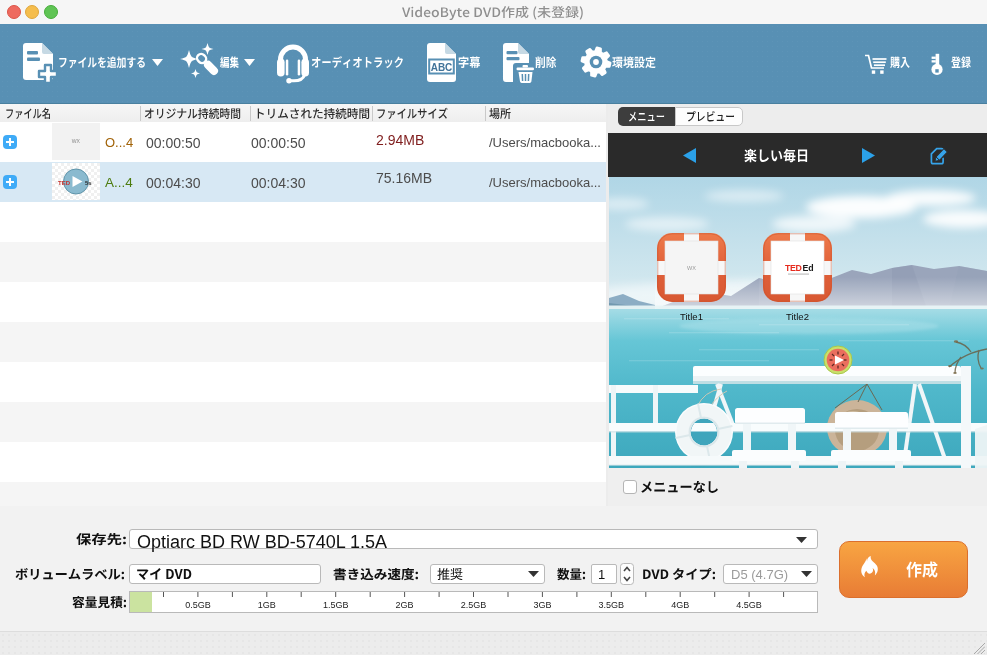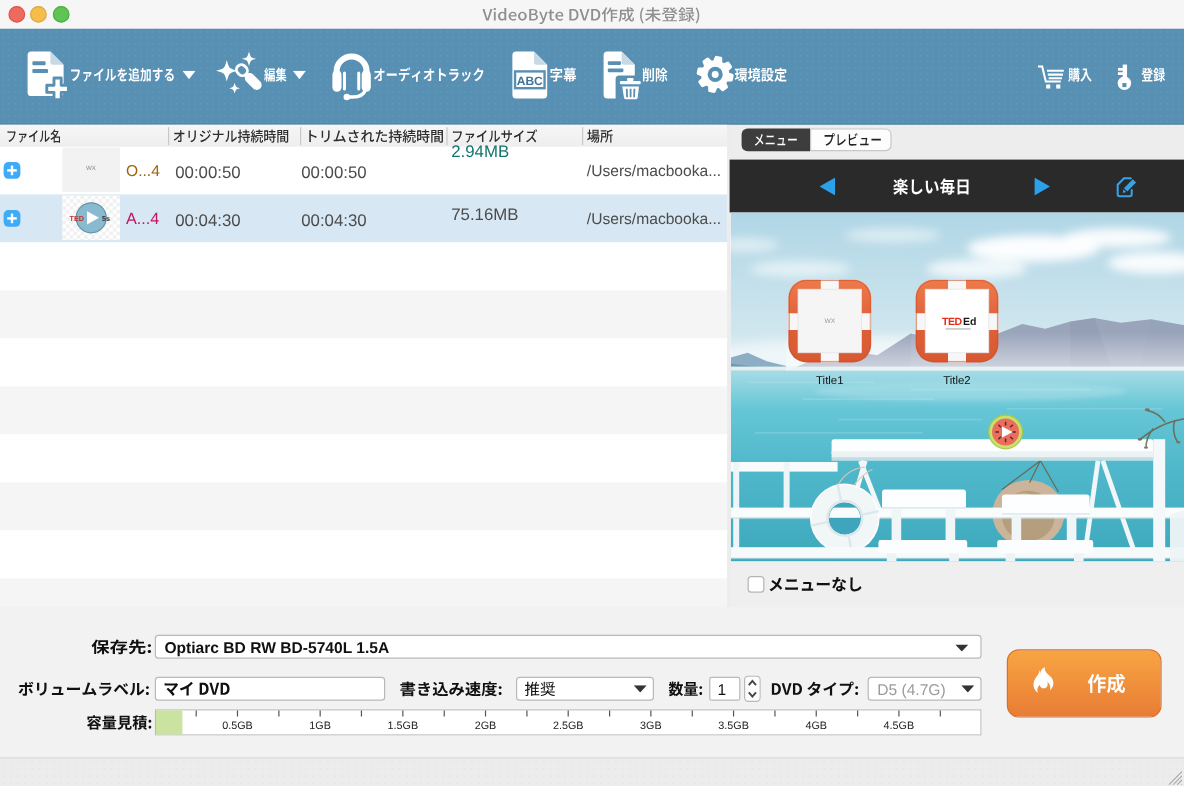--- a/index.html
+++ b/index.html
@@ -190,24 +190,24 @@
 <div class="abs" style="left:52px;top:163px;width:48px;height:37px;background:#fff;
 background-image:linear-gradient(45deg,#f0f0f0 25%,transparent 25%,transparent 75%,#f0f0f0 75%),linear-gradient(45deg,#f0f0f0 25%,transparent 25%,transparent 75%,#f0f0f0 75%);
 background-size:6px 6px;background-position:0 0,3px 3px"></div>
 <svg class="abs" style="left:52px;top:163px" width="48" height="37">
 <circle cx="24" cy="18.5" r="12.5" fill="#8abacf" stroke="#5f94aa" stroke-width="1"></circle>
 <text x="6" y="21.5" font-size="6" font-weight="bold" fill="#c4302b" font-family="Liberation Sans">TED</text>
 <text x="33" y="21.5" font-size="6" font-weight="bold" fill="#2a2a2a" font-family="Liberation Sans">5s</text>
 <path d="M20.5 13 L30.5 18.5 L20.5 24 Z" fill="#fff"></path>
 </svg>
 <div class="abs" style="left:105px;top:135px;font-size:13px;color:#a16207">O...4</div>
-<div class="abs" style="left:105px;top:175px;font-size:13.5px;color:#be185d">A...4</div>
+<div class="abs" style="left:105px;top:175px;font-size:13.5px;color:#4d7c0f">A...4</div>
 <div class="abs" style="left:146px;top:134.5px;font-size:14px;color:#4c4c4c">00:00:50</div>
 <div class="abs" style="left:251px;top:134.5px;font-size:14px;color:#4c4c4c">00:00:50</div>
-<div class="abs" style="left:376px;top:118px;font-size:14px;color:#0f766e">2.94MB</div>
+<div class="abs" style="left:376px;top:132px;font-size:14px;color:#7f1d1d">2.94MB</div>
 <div class="abs" style="left:489px;top:135.0px;width:115px;overflow:hidden;font-size:13px;color:#4c4c4c;white-space:nowrap">/Users/macbooka...</div>
 <div class="abs" style="left:146px;top:174.5px;font-size:14px;color:#4c4c4c">00:04:30</div>
 <div class="abs" style="left:251px;top:174.5px;font-size:14px;color:#4c4c4c">00:04:30</div>
 <div class="abs" style="left:376px;top:170px;font-size:14px;color:#4c4c4c">75.16MB</div>
 <div class="abs" style="left:489px;top:175.0px;width:115px;overflow:hidden;font-size:13px;color:#4c4c4c;white-space:nowrap">/Users/macbooka...</div>
 <div class="abs" style="left:606px;top:104px;width:3px;height:402px;background:#ececec"></div>
 <div class="abs" style="left:608px;top:104px;width:379px;height:29px;background:#ededed"></div>
 <div class="abs" style="left:618px;top:107px;width:57px;height:19px;background:#3d3d3d;border-radius:5px 0 0 5px"></div>
 <div class="abs" style="left:675px;top:107px;width:68px;height:19px;background:#fdfdfd;border:1px solid #c8c8c8;box-sizing:border-box;border-radius:0 5px 5px 0"></div>
 <svg style="position:absolute;left:628px;top:108.9px" width="39" height="17" viewBox="0 0 39 17">
@@ -435,21 +435,21 @@
       <path d="M4 5.4 2.8 6.8C4.2 7.6 5.5 8.6 6.4 9.3C5.1 10.9 3.5 12.2 1.3 13.3L2.8 14.7C5.1 13.4 6.7 11.9 7.9 10.5C8.9 11.4 9.9 12.4 10.9 13.5L12.2 11.9C11.3 11 10.2 9.9 9 9C9.8 7.7 10.4 6.4 10.8 5.3C10.9 5 11.2 4.4 11.4 4.1L9.4 3.4C9.3 3.7 9.2 4.3 9 4.6C8.7 5.7 8.2 6.8 7.5 7.8C6.5 7 5 6.1 4 5.4Z M15.8 4.8V6.8C16.3 6.8 16.9 6.7 17.4 6.7C18.1 6.7 22.2 6.7 23 6.7C23.4 6.7 24.1 6.8 24.5 6.8V4.8C24.1 4.9 23.5 4.9 23 4.9C22.2 4.9 18.5 4.9 17.4 4.9C16.9 4.9 16.3 4.9 15.8 4.8ZM14.7 11.4V13.5C15.2 13.5 15.8 13.4 16.3 13.4C17.2 13.4 23.3 13.4 24.1 13.4C24.5 13.4 25.1 13.4 25.6 13.5V11.4C25.1 11.5 24.6 11.5 24.1 11.5C23.3 11.5 17.2 11.5 16.3 11.5C15.8 11.5 15.2 11.5 14.7 11.4Z M28.9 12.5V14.2C29.4 14.2 29.8 14.2 30.2 14.2C30.9 14.2 36.7 14.2 37.3 14.2C37.7 14.2 38.4 14.2 38.6 14.2V12.5C38.3 12.5 37.7 12.5 37.3 12.5H36.5C36.7 11.2 37 8.9 37.1 8.1C37.1 8 37.2 7.7 37.2 7.6L35.9 6.9C35.8 7 35.2 7.1 34.9 7.1C34.3 7.1 32.2 7.1 31.5 7.1C31.1 7.1 30.5 7 30.1 7V8.8C30.5 8.7 31.1 8.7 31.5 8.7C31.9 8.7 34.5 8.7 35.1 8.7C35.1 9.5 34.8 11.4 34.6 12.5H30.2C29.8 12.5 29.3 12.5 28.9 12.5Z M41.7 7.7V9.9C42.2 9.8 43.1 9.8 43.9 9.8C45.5 9.8 50 9.8 51.2 9.8C51.7 9.8 52.4 9.9 52.7 9.9V7.7C52.4 7.8 51.8 7.8 51.2 7.8C50 7.8 45.5 7.8 43.9 7.8C43.2 7.8 42.2 7.8 41.7 7.7Z M65.9 8 66.8 6.6C66.1 6.1 64.4 5.2 63.5 4.8L62.6 6.1C63.5 6.5 65.1 7.4 65.9 8ZM62 11.8V12.1C62 12.8 61.8 13.3 60.8 13.3C60.1 13.3 59.7 13 59.7 12.5C59.7 12 60.2 11.7 61 11.7C61.3 11.7 61.7 11.7 62 11.8ZM63.5 7.3H61.8L62 10.4C61.7 10.3 61.4 10.3 61.1 10.3C59.2 10.3 58.1 11.3 58.1 12.6C58.1 14.1 59.4 14.9 61.1 14.9C63 14.9 63.7 13.9 63.7 12.6V12.5C64.4 12.9 65 13.5 65.5 13.9L66.4 12.5C65.7 11.9 64.8 11.2 63.6 10.8L63.5 9.1C63.5 8.5 63.5 7.9 63.5 7.3ZM60.4 3.1 58.5 2.9C58.5 3.6 58.3 4.5 58.1 5.2C57.7 5.2 57.3 5.3 56.9 5.3C56.4 5.3 55.7 5.2 55.1 5.2L55.2 6.7C55.8 6.8 56.4 6.8 56.9 6.8L57.6 6.8C57 8.2 55.9 10.2 54.9 11.5L56.5 12.4C57.6 10.8 58.8 8.5 59.4 6.6C60.3 6.5 61.1 6.3 61.8 6.1L61.7 4.6C61.2 4.7 60.5 4.9 59.9 5Z M72.5 3.3 70.3 3.3C70.5 3.8 70.5 4.5 70.5 5.1C70.5 6.3 70.4 9.8 70.4 11.6C70.4 13.9 71.8 14.9 74 14.9C77.1 14.9 79 13.1 79.9 11.8L78.7 10.3C77.7 11.8 76.3 13.1 74 13.1C73 13.1 72.2 12.6 72.2 11.2C72.2 9.6 72.3 6.5 72.3 5.1C72.4 4.6 72.4 3.9 72.5 3.3Z" fill="#111111"></path>
     </g>
   </svg>
 <div class="abs" style="left:0;top:506px;width:987px;height:149px;background:#f2f2f2"></div>
 <svg style="position:absolute;left:76px;top:531.3px" width="53" height="18" viewBox="0 0 53 18">
     <g transform="scale(1.1799 1)">
       <path d="M6.5 3.9H10.3V5.6H6.5ZM5 2.5V7H7.6V8.2H4.1V9.6H6.8C6 10.8 4.9 11.8 3.7 12.4C4 12.7 4.5 13.3 4.8 13.7C5.8 13 6.8 12 7.6 10.9V14.2H9.1V10.8C9.9 12 10.8 13 11.8 13.7C12 13.3 12.5 12.7 12.9 12.5C11.8 11.8 10.7 10.7 9.9 9.6H12.5V8.2H9.1V7H11.9V2.5ZM3.3 2C2.6 3.8 1.4 5.7 0.2 6.9C0.5 7.2 0.9 8.1 1.1 8.5C1.4 8.1 1.7 7.7 2.1 7.3V14.1H3.5V5C4 4.2 4.4 3.3 4.8 2.5Z M20.9 8.3V9.4H17.5V10.9H20.9V12.5C20.9 12.6 20.8 12.7 20.6 12.7C20.4 12.7 19.6 12.7 18.9 12.7C19.1 13.1 19.3 13.7 19.4 14.2C20.4 14.2 21.2 14.2 21.7 13.9C22.3 13.7 22.4 13.3 22.4 12.5V10.9H25.5V9.4H22.4V9.1C23.3 8.4 24.2 7.6 24.8 6.8L23.8 6.1L23.5 6.1H18.5V7.6H22.2C21.9 7.8 21.6 8.1 21.3 8.3ZM17.8 2C17.6 2.5 17.5 3.1 17.2 3.7H13.7V5.1H16.6C15.8 6.7 14.7 8.1 13.3 9.1C13.5 9.5 13.9 10.2 14 10.6C14.5 10.3 14.8 10 15.2 9.7V14.1H16.8V7.9C17.4 7.1 17.9 6.1 18.4 5.1H25.3V3.7H19C19.2 3.2 19.3 2.8 19.4 2.3Z M31.7 2V3.7H30C30.2 3.3 30.3 2.9 30.4 2.5L28.8 2.1C28.6 3.5 27.9 5.2 27.1 6.3C27.5 6.4 28.1 6.8 28.5 7C28.8 6.5 29.2 5.9 29.5 5.2H31.7V7.3H26.7V8.8H29.8C29.6 10.6 29.1 12 26.5 12.9C26.9 13.2 27.3 13.8 27.5 14.2C30.5 13.1 31.2 11.2 31.4 8.8H33.3V12C33.3 13.5 33.7 14 35.2 14C35.4 14 36.4 14 36.7 14C37.9 14 38.3 13.4 38.4 11.3C38 11.2 37.3 11 37 10.7C37 12.3 36.9 12.5 36.5 12.5C36.3 12.5 35.6 12.5 35.4 12.5C35 12.5 34.9 12.4 34.9 12V8.8H38.3V7.3H33.3V5.2H37.3V3.7H33.3V2Z M41.1 8.2C41.8 8.2 42.3 7.7 42.3 7C42.3 6.3 41.8 5.8 41.1 5.8C40.4 5.8 39.9 6.3 39.9 7C39.9 7.7 40.4 8.2 41.1 8.2ZM41.1 13.2C41.8 13.2 42.3 12.6 42.3 11.9C42.3 11.2 41.8 10.7 41.1 10.7C40.4 10.7 39.9 11.2 39.9 11.9C39.9 12.6 40.4 13.2 41.1 13.2Z" fill="#111111"></path>
     </g>
   </svg>
 <div class="abs" style="left:129px;top:529px;width:689px;height:20px;background:#fff;border:1px solid #b9b9b9;box-sizing:border-box;border-radius:3px"></div>
-<div class="abs" style="left:137px;top:532px;font-size:13px;font-weight:bold;color:#111">Optiarc BD RW BD-5740L 1.5A</div>
+<div class="abs" style="left:137px;top:532px;font-size:18px;font-weight:normal;color:#111">Optiarc BD RW BD-5740L 1.5A</div>
 <svg class="abs" style="left:795.5px;top:536.5px" width="11" height="6">
     <path d="M0 0 L11 0 L5.5 6 Z" fill="#333"></path>
   </svg>
 <svg style="position:absolute;left:15px;top:565.8px" width="112" height="18" viewBox="0 0 112 18">
     <g transform="scale(1.0164 1)">
       <path d="M9.9 2.5 8.9 2.9C9.3 3.4 9.6 4.1 9.9 4.6L10.9 4.2C10.7 3.7 10.3 3 9.9 2.5ZM11.6 2.1 10.6 2.5C11 3 11.3 3.7 11.6 4.3L12.6 3.8C12.4 3.3 12 2.6 11.6 2.1ZM4.4 8.3 3 7.6C2.4 8.7 1.4 10.2 0.5 11L1.9 12C2.6 11.2 3.8 9.5 4.4 8.3ZM10 7.6 8.6 8.4C9.2 9.2 10.2 10.7 10.7 11.9L12.2 11C11.7 10.1 10.7 8.4 10 7.6ZM1.1 4.8V6.5C1.5 6.5 2 6.5 2.4 6.5H5.7C5.7 7.1 5.7 11.2 5.7 11.7C5.7 12.1 5.5 12.2 5.2 12.2C4.9 12.2 4.3 12.1 3.7 12L3.9 13.6C4.6 13.7 5.3 13.8 6 13.8C6.9 13.8 7.4 13.3 7.4 12.5C7.4 11.4 7.4 7.6 7.4 6.5H10.4C10.8 6.5 11.3 6.5 11.7 6.5V4.8C11.3 4.9 10.8 4.9 10.4 4.9H7.4V3.9C7.4 3.5 7.5 2.9 7.5 2.7H5.6C5.6 3 5.7 3.5 5.7 3.9V4.9H2.4C2 4.9 1.5 4.9 1.1 4.8Z M23.4 2.9H21.5C21.5 3.3 21.6 3.7 21.6 4.2C21.6 4.8 21.6 6 21.6 6.7C21.6 8.7 21.4 9.7 20.5 10.7C19.7 11.5 18.7 12 17.4 12.3L18.7 13.7C19.7 13.4 21 12.8 21.9 11.9C22.8 10.8 23.4 9.6 23.4 6.8C23.4 6.1 23.4 4.9 23.4 4.2C23.4 3.7 23.4 3.3 23.4 2.9ZM17.4 3H15.5C15.6 3.3 15.6 3.8 15.6 4C15.6 4.6 15.6 7.7 15.6 8.4C15.6 8.8 15.5 9.3 15.5 9.5H17.4C17.4 9.2 17.4 8.7 17.4 8.4C17.4 7.7 17.4 4.6 17.4 4C17.4 3.6 17.4 3.3 17.4 3Z M27.8 11.5V13.2C28.3 13.2 28.7 13.2 29.1 13.2C29.8 13.2 35.3 13.2 36 13.2C36.3 13.2 36.9 13.2 37.2 13.2V11.5C36.9 11.6 36.3 11.6 35.9 11.6H35.1C35.3 10.3 35.6 8.1 35.7 7.3C35.8 7.2 35.8 7 35.9 6.8L34.6 6.2C34.5 6.3 33.9 6.3 33.6 6.3C33 6.3 31 6.3 30.3 6.3C30 6.3 29.4 6.3 29 6.3V8C29.4 7.9 29.9 7.9 30.3 7.9C30.7 7.9 33.2 7.9 33.8 7.9C33.8 8.6 33.5 10.5 33.3 11.6H29.1C28.7 11.6 28.2 11.6 27.8 11.5Z M40.2 7V9C40.7 9 41.5 9 42.3 9C43.8 9 48.1 9 49.3 9C49.8 9 50.5 9 50.8 9V7C50.5 7 49.9 7.1 49.3 7.1C48.1 7.1 43.8 7.1 42.3 7.1C41.6 7.1 40.7 7 40.2 7Z M54.2 11.1C53.8 11.1 53.2 11.1 52.8 11.1L53.1 13C53.5 13 54 12.9 54.3 12.9C56 12.7 59.9 12.3 62 12.1C62.3 12.6 62.5 13.1 62.6 13.6L64.4 12.8C63.8 11.3 62.5 8.8 61.5 7.4L59.9 8.1C60.3 8.6 60.8 9.5 61.3 10.4C60 10.6 58.1 10.8 56.5 11C57.2 9.2 58.2 5.9 58.7 4.6C58.9 4.1 59 3.6 59.2 3.2L57.1 2.8C57.1 3.2 57 3.6 56.8 4.3C56.5 5.6 55.3 9.2 54.6 11.1Z M67.9 3V4.7C68.3 4.7 68.8 4.7 69.3 4.7C70 4.7 73.5 4.7 74.2 4.7C74.7 4.7 75.3 4.7 75.7 4.7V3C75.3 3.1 74.7 3.1 74.3 3.1C73.5 3.1 70.1 3.1 69.3 3.1C68.8 3.1 68.3 3.1 67.9 3ZM76.8 6.8 75.6 6.1C75.4 6.2 75.1 6.2 74.6 6.2C73.7 6.2 69.1 6.2 68.2 6.2C67.8 6.2 67.2 6.2 66.7 6.1V7.8C67.2 7.8 67.9 7.8 68.2 7.8C69.4 7.8 73.8 7.8 74.5 7.8C74.3 8.5 73.9 9.3 73.2 10C72.2 11 70.6 11.9 68.7 12.3L69.9 13.8C71.6 13.3 73.3 12.4 74.6 10.9C75.6 9.9 76.1 8.6 76.5 7.3C76.6 7.2 76.7 7 76.8 6.8Z M87.2 4 86.1 4.5C86.6 5.1 86.9 5.8 87.3 6.6L88.4 6.1C88.2 5.5 87.6 4.5 87.2 4ZM89 3.3 87.8 3.8C88.3 4.4 88.7 5 89.1 5.9L90.2 5.3C89.9 4.7 89.3 3.8 89 3.3ZM78.5 9.3 80 10.9C80.2 10.6 80.6 10.1 80.9 9.7C81.4 9 82.3 7.7 82.8 7.1C83.2 6.6 83.5 6.6 83.9 7C84.3 7.5 85.5 8.7 86.3 9.6C87 10.5 88.1 11.9 89 12.9L90.4 11.4C89.4 10.3 88.1 8.9 87.2 8C86.5 7.1 85.4 6.1 84.6 5.3C83.6 4.3 82.8 4.5 82 5.4C81.1 6.4 80.1 7.7 79.5 8.3C79.1 8.7 78.8 9 78.5 9.3Z M97.5 12.7 98.6 13.6C98.7 13.5 98.9 13.4 99.2 13.2C100.6 12.5 102.5 11.1 103.6 9.7L102.6 8.2C101.7 9.5 100.4 10.5 99.4 11C99.4 10.2 99.4 5.2 99.4 4.2C99.4 3.6 99.5 3.1 99.5 3.1H97.5C97.6 3.1 97.6 3.6 97.6 4.2C97.6 5.2 97.6 11.1 97.6 11.8C97.6 12.1 97.6 12.5 97.5 12.7ZM91.5 12.5 93.1 13.6C94.2 12.6 95 11.3 95.4 9.8C95.8 8.5 95.8 5.8 95.8 4.3C95.8 3.7 95.9 3.1 95.9 3.1H94C94.1 3.4 94.1 3.7 94.1 4.3C94.1 5.8 94.1 8.3 93.7 9.4C93.4 10.5 92.7 11.7 91.5 12.5Z M106.1 8.2C106.8 8.2 107.3 7.7 107.3 7C107.3 6.3 106.8 5.8 106.1 5.8C105.4 5.8 104.9 6.3 104.9 7C104.9 7.7 105.4 8.2 106.1 8.2ZM106.1 13.2C106.8 13.2 107.3 12.6 107.3 11.9C107.3 11.2 106.8 10.7 106.1 10.7C105.4 10.7 104.9 11.2 104.9 11.9C104.9 12.6 105.4 13.2 106.1 13.2Z" fill="#111111"></path>
     </g>
   </svg>
 <div class="abs" style="left:129px;top:564px;width:192px;height:20px;background:#fff;border:1px solid #b9b9b9;box-sizing:border-box;border-radius:3px"></div>
 <svg style="position:absolute;left:136px;top:565.0px" width="58" height="19" viewBox="0 0 58 19">

